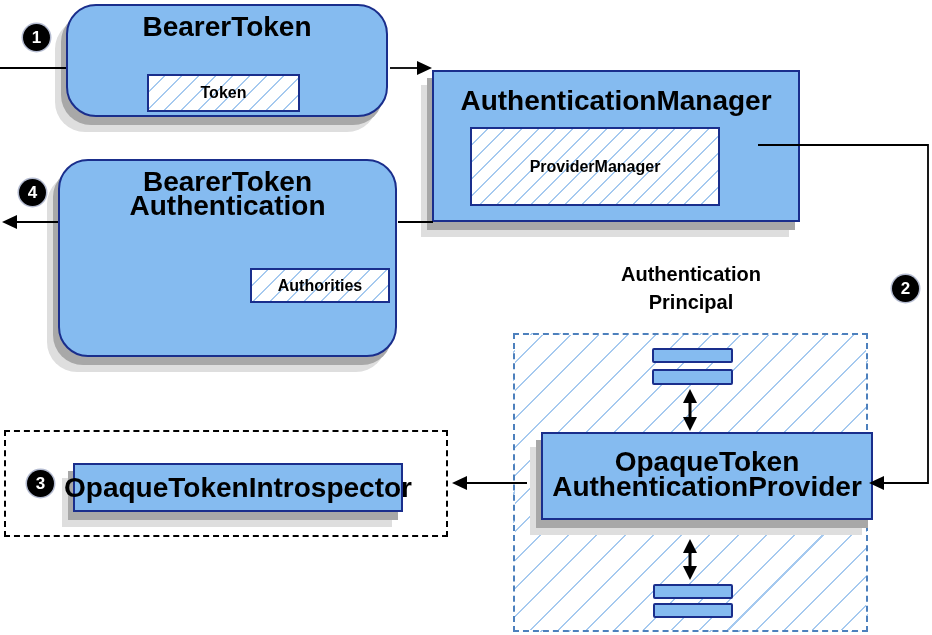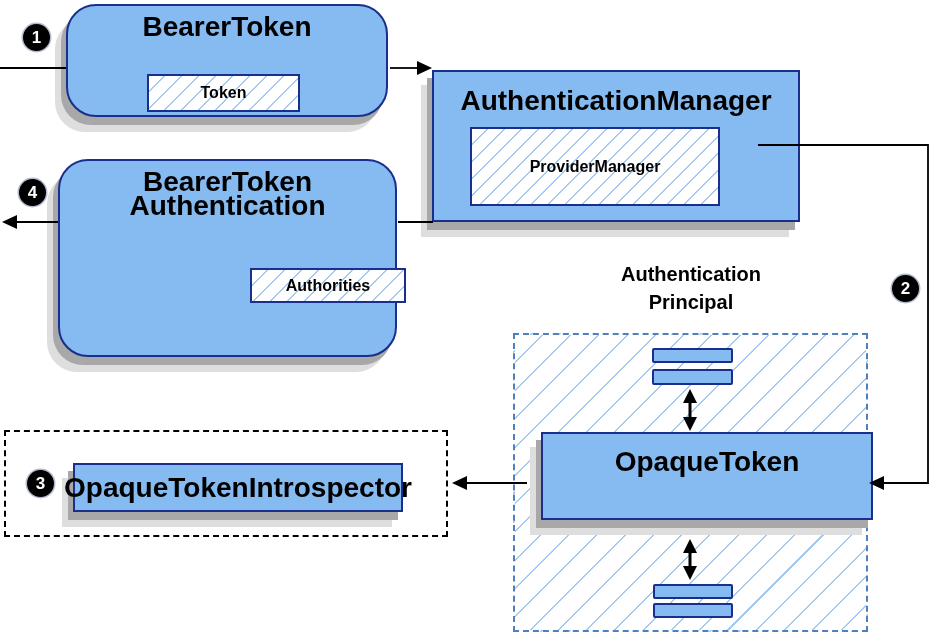--- a/index.html
+++ b/index.html
@@ -86,21 +86,21 @@
     <div class="hatch" style="left:36px; top:55px; width:250px; height:79px;">
       <div>ProviderManager</div>
     </div>
   </div>
 
   <div class="node round shadowed" style="left:58px; top:159px; width:339px; height:198px;">
     <div class="title" style="margin-top:9px;">
       <div>BearerToken</div>
       <div>Authentication</div>
     </div>
-    <div class="hatch" style="left:190px; top:107px; width:156px; height:35px;">
+    <div class="hatch" style="left:190px; top:107px; width:140px; height:35px;">
       <div>Authorities</div>
     </div>
   </div>
 
   <div class="frame-black" style="left:4px; top:430px; width:444px; height:107px;"></div>
   <div class="node shadowed" style="left:73px; top:455px; width:330px; height:49px; display:flex; align-items:center; justify-content:center;margin-top:8px;">
     <div class="title">OpaqueTokenIntrospector</div>
   </div>
 
   <div class="providers-label">
@@ -111,20 +111,21 @@
   <div class="frame-blue" style="left:513px; top:333px; width:355px; height:299px;"></div>
 
   <div class="bar" style="left:652px; top:348px; width:81px; height:15px;"></div>
   <div class="bar" style="left:652px; top:369px; width:81px; height:16px;"></div>
   <div class="bar" style="left:653px; top:584px; width:80px; height:15px;"></div>
   <div class="bar" style="left:653px; top:603px; width:80px; height:15px;"></div>
 
   <div class="node shadowed" style="left:541px; top:432px; width:332px; height:88px;">
     <div class="title" style="margin-top:15px; line-height:25px;">
       <div>OpaqueToken</div>
+      <div>AuthenticationProvider</div>
     </div>
   </div>
 
   <svg class="overlay" width="932" height="635" viewBox="0 0 932 635">
 
     <line x1="0" y1="68" x2="66" y2="68" stroke="#000" stroke-width="1.8"></line>
 
     <g>
       <line x1="390" y1="68" x2="419" y2="68" stroke="#000" stroke-width="1.8"></line>
       <polygon points="432,68 417,61 417,75" fill="#000"></polygon>

